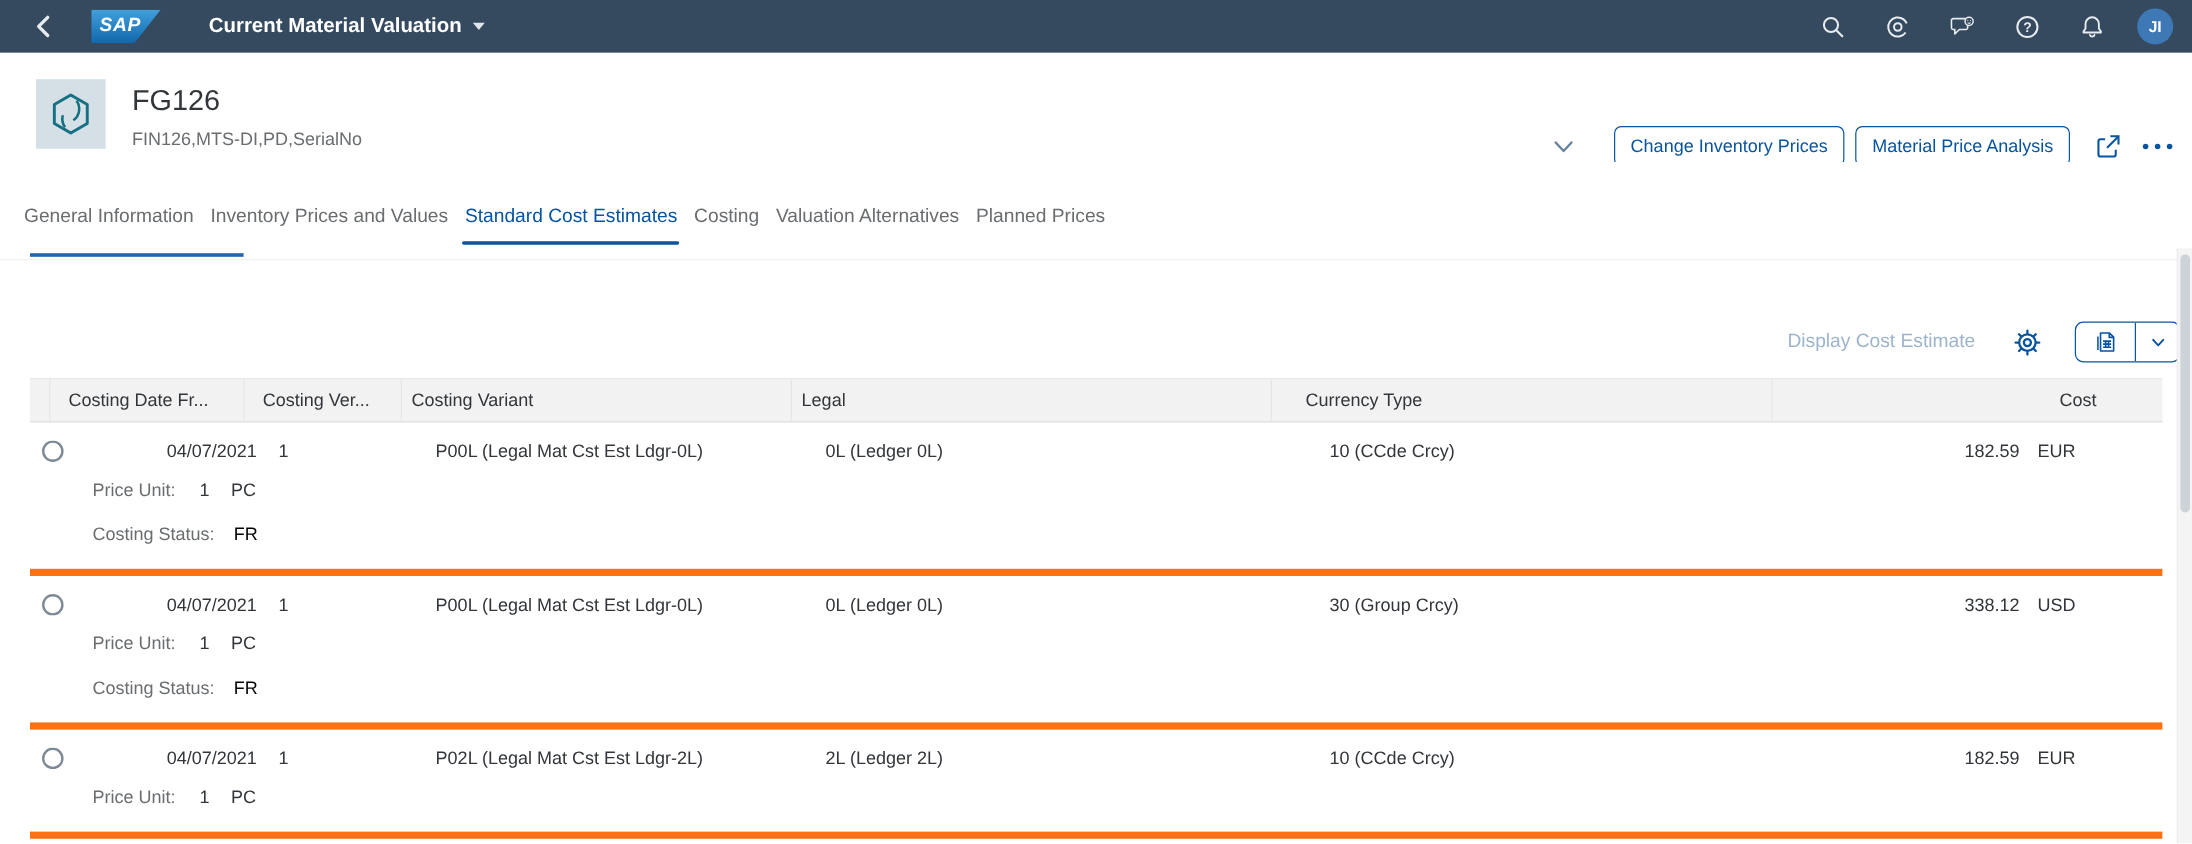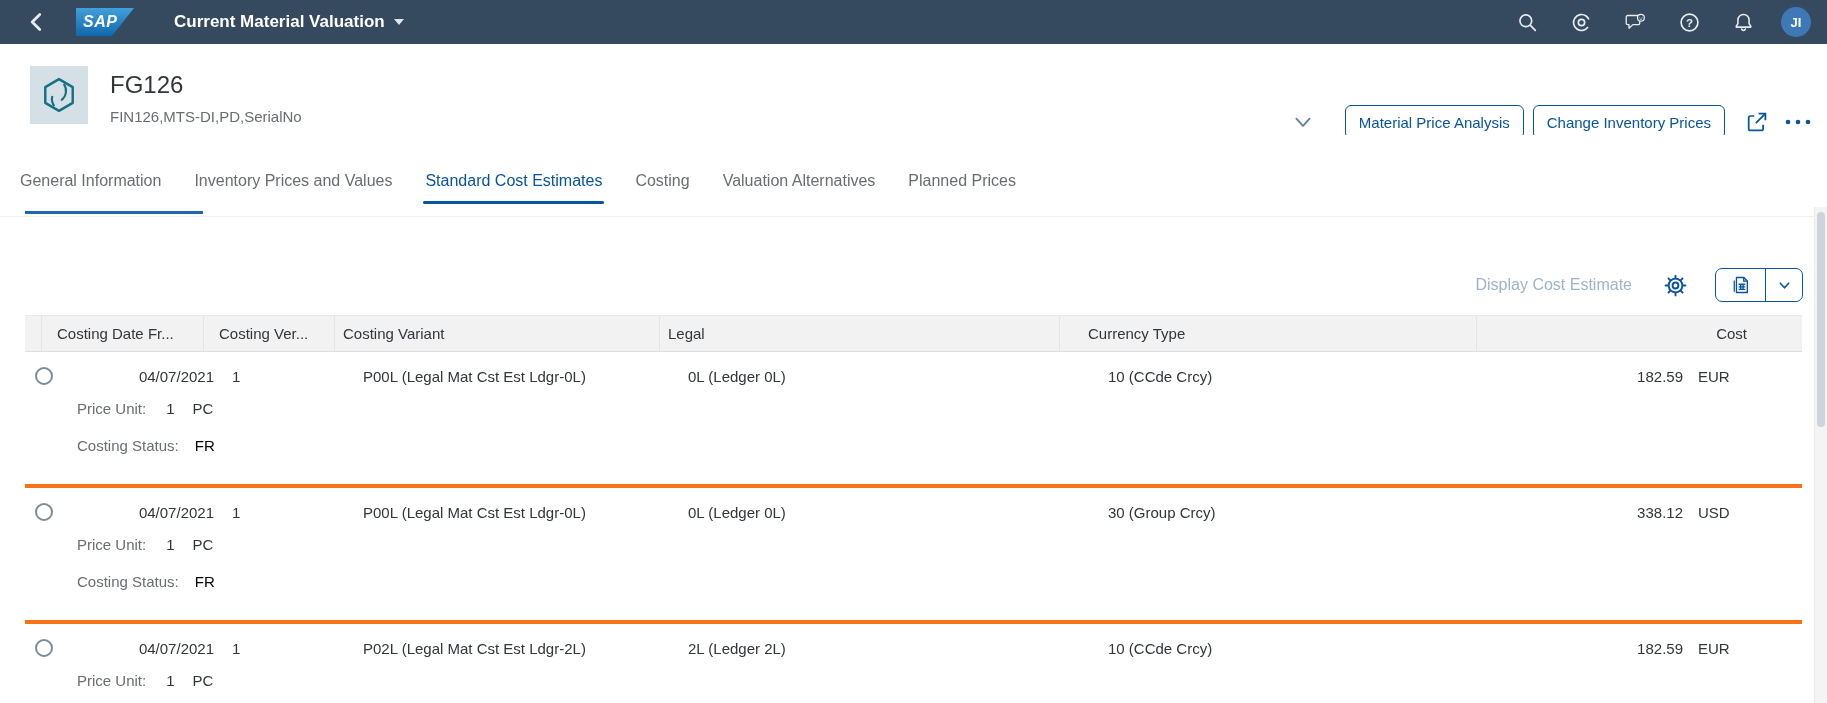--- a/index.html
+++ b/index.html
@@ -52,32 +52,32 @@
   .hdr-btn {
     height:34px; padding:0 13px; margin-left:9px; background:#fff;
     border:1px solid #0854a0; border-radius:6px; color:#0854a0;
     font-size:15px; font-family:inherit; cursor:pointer; white-space:nowrap;
   }
   .share-btn { width:24px; height:24px; color:#0854a0; margin-left:20px; cursor:pointer; }
   .dots-btn { width:30px; height:24px; color:#0854a0; margin-left:14px; cursor:pointer; display:flex; align-items:center; justify-content:center; }
   
   .tabbar {
     position:absolute; top:135px; left:0; right:0; height:69px; background:#fff;
-    display:flex; align-items:flex-end; padding-left:20px; gap:33px;
+    display:flex; align-items:flex-end; padding-left:20px; gap:14px;
   }
   .tab { font-size:16px; color:#6a6d70; padding-bottom:14px; position:relative; cursor:pointer; white-space:nowrap; }
   .tab.selected { color:#0854a0; }
   .tab.selected::after {
     content:""; position:absolute; left:-2px; right:-2px; bottom:0; height:3px;
     background:#0854a0; border-radius:2px;
   }
   .tab-artifact { position:absolute; top:211px; left:25px; width:178px; height:3px; background:#0a57a4; opacity:.9; }
   .content-divider { position:absolute; top:216px; left:0; right:0; height:1px; background:#efefef; }
   
-  .table-toolbar { position:absolute; top:266px; right:24px; height:38px; display:flex; align-items:center; }
+  .table-toolbar { position:absolute; top:266px; right:10px; height:38px; display:flex; align-items:center; }
   .disabled-link { color:#9db4cb; font-size:16px; cursor:default; }
   .gear-btn { width:27px; height:27px; color:#0854a0; margin-left:30px; cursor:pointer; }
   .export-split {
     margin-left:26px; height:34px; width:88px; border:1px solid #0854a0; border-radius:7px;
     display:flex; align-items:stretch; overflow:hidden; background:#fff;
   }
   .export-main { flex:1; display:flex; align-items:center; justify-content:center; color:#0854a0; cursor:pointer; border-right:1px solid #0854a0; }
   .export-main svg { width:20px; height:20px; }
   .export-arrow { width:36px; display:flex; align-items:center; justify-content:center; color:#0854a0; cursor:pointer; }
   .export-arrow svg { width:13px; height:13px; }
@@ -92,21 +92,21 @@
   .c1 { width:37px; flex:0 0 auto; }
   .c2 { width:162px; flex:0 0 auto; }
   .c3 { width:131px; flex:0 0 auto; }
   .c4 { width:325px; flex:0 0 auto; }
   .c5 { width:400px; flex:0 0 auto; }
   .c6 { width:397px; flex:0 0 auto;margin-left:20px; }
   .c7 { width:196px; flex:0 0 auto; }
   .c8 { width:129px; flex:0 0 auto; }
   .costhead { width:325px; flex:0 0 auto; justify-content:flex-end; padding-right:55px; border-right:none; }
   .th.pad15, .cellpad15 { padding-left:15px; }
-  .rowgroup { border-bottom:4px solid #f97316; padding-bottom:10px; }
+  .rowgroup { border-bottom:6px solid #f97316; }
   .mainrow { display:flex; height:48px; align-items:center; }
   .cell { padding:0 8px; white-space:nowrap; overflow:hidden; }
   .cell.right { text-align:right; justify-content:flex-end; padding-right:10px; }
   .radio-wrap { display:flex; justify-content:center; }
   .radio {
     width:18px; height:18px; border-radius:50%;
     border:2px solid #7d8a96; background:#fff; display:inline-block; cursor:pointer;
   }
   .c8pad { padding-left:5px; }
   .subrow { height:37px; display:flex; align-items:flex-start; padding-left:52px; }
@@ -190,22 +190,22 @@
     </svg>
   </div>
   <div class="obj-title">FG126</div>
   <div class="obj-subtitle">FIN126,MTS-DI,PD,SerialNo</div>
   <div class="obj-actions">
     <div class="collapse-chevron">
       <svg viewBox="0 0 20 20">
           <polyline points="4,7 10,13.5 16,7" fill="none" stroke="currentColor" stroke-width="1.8" stroke-linecap="round" stroke-linejoin="round"></polyline>
         </svg>
     </div>
+    <button class="hdr-btn">Change Inventory Prices</button>
     <button class="hdr-btn">Material Price Analysis</button>
-    <button class="hdr-btn">Change Inventory Prices</button>
     <div class="share-btn">
       <svg viewBox="0 0 22 22">
         <path d="M8.5 5.5H5A1.6 1.6 0 0 0 3.4 7.1v10A1.6 1.6 0 0 0 5 18.7h10a1.6 1.6 0 0 0 1.6-1.6v-3.6" fill="none" stroke="currentColor" stroke-width="1.6"></path>
         <path d="M12.5 3.3h6.2v6.2" fill="none" stroke="currentColor" stroke-width="1.6"></path>
         <path d="M18.4 3.6l-8 8" fill="none" stroke="currentColor" stroke-width="1.6" stroke-linecap="round"></path>
       </svg>
     </div>
     <div class="dots-btn">
       <svg viewBox="0 0 30 10" width="30" height="10">
           <circle cx="5" cy="5" r="2.3" fill="currentColor"></circle>

